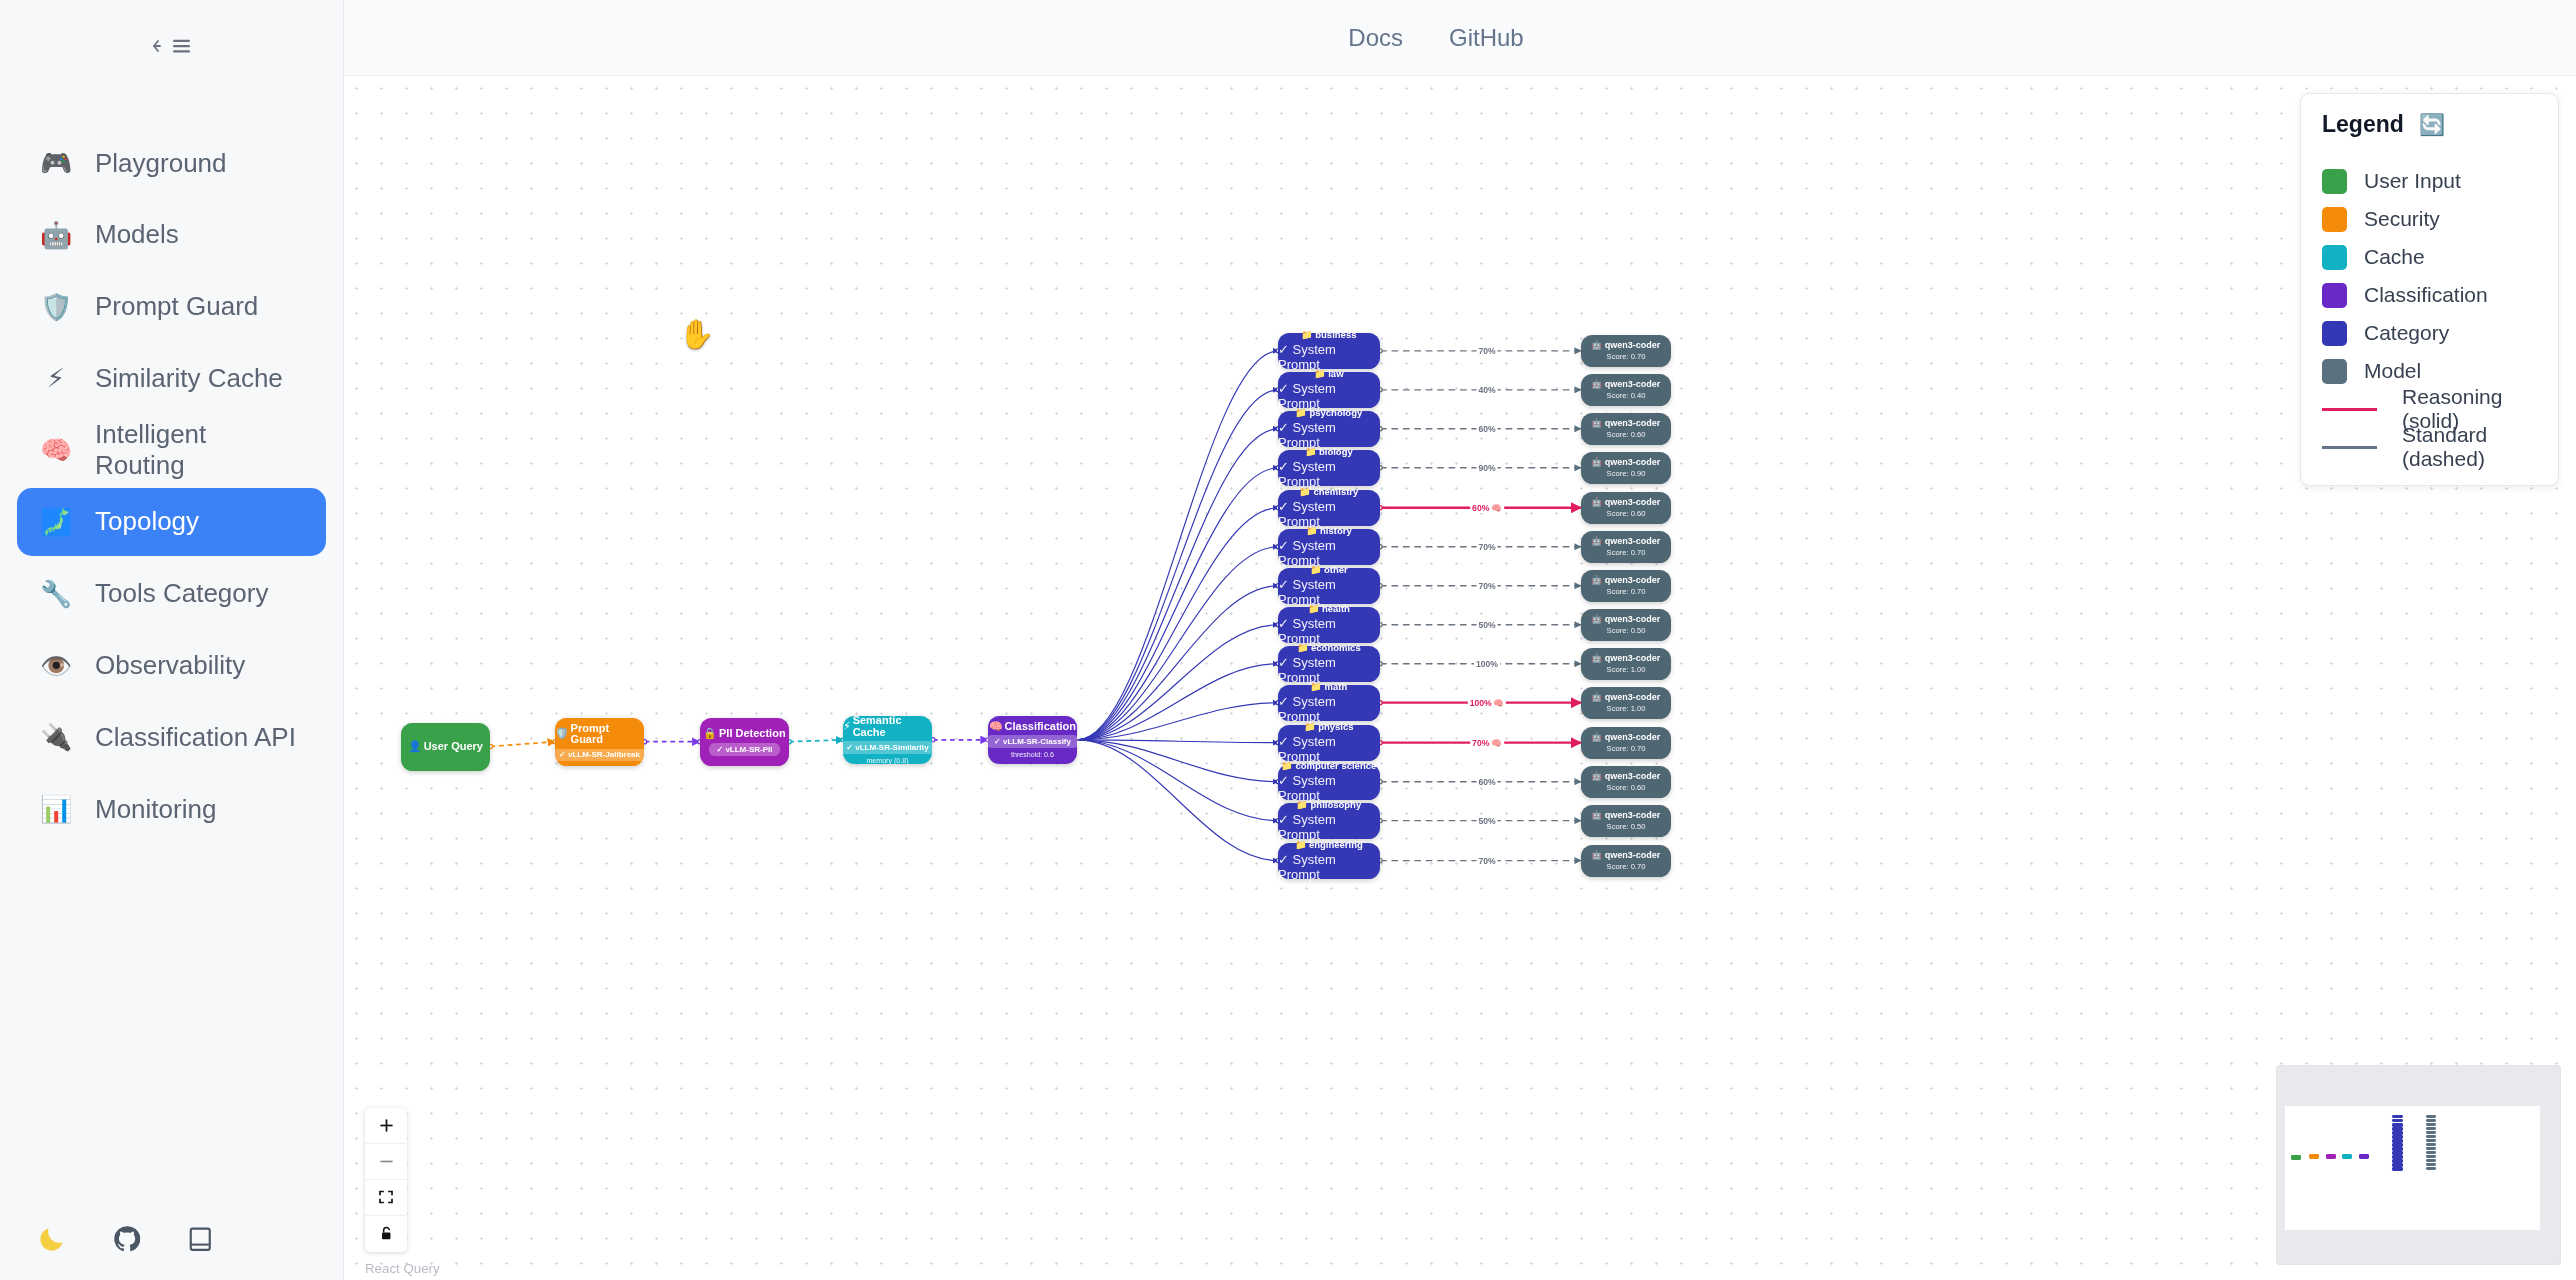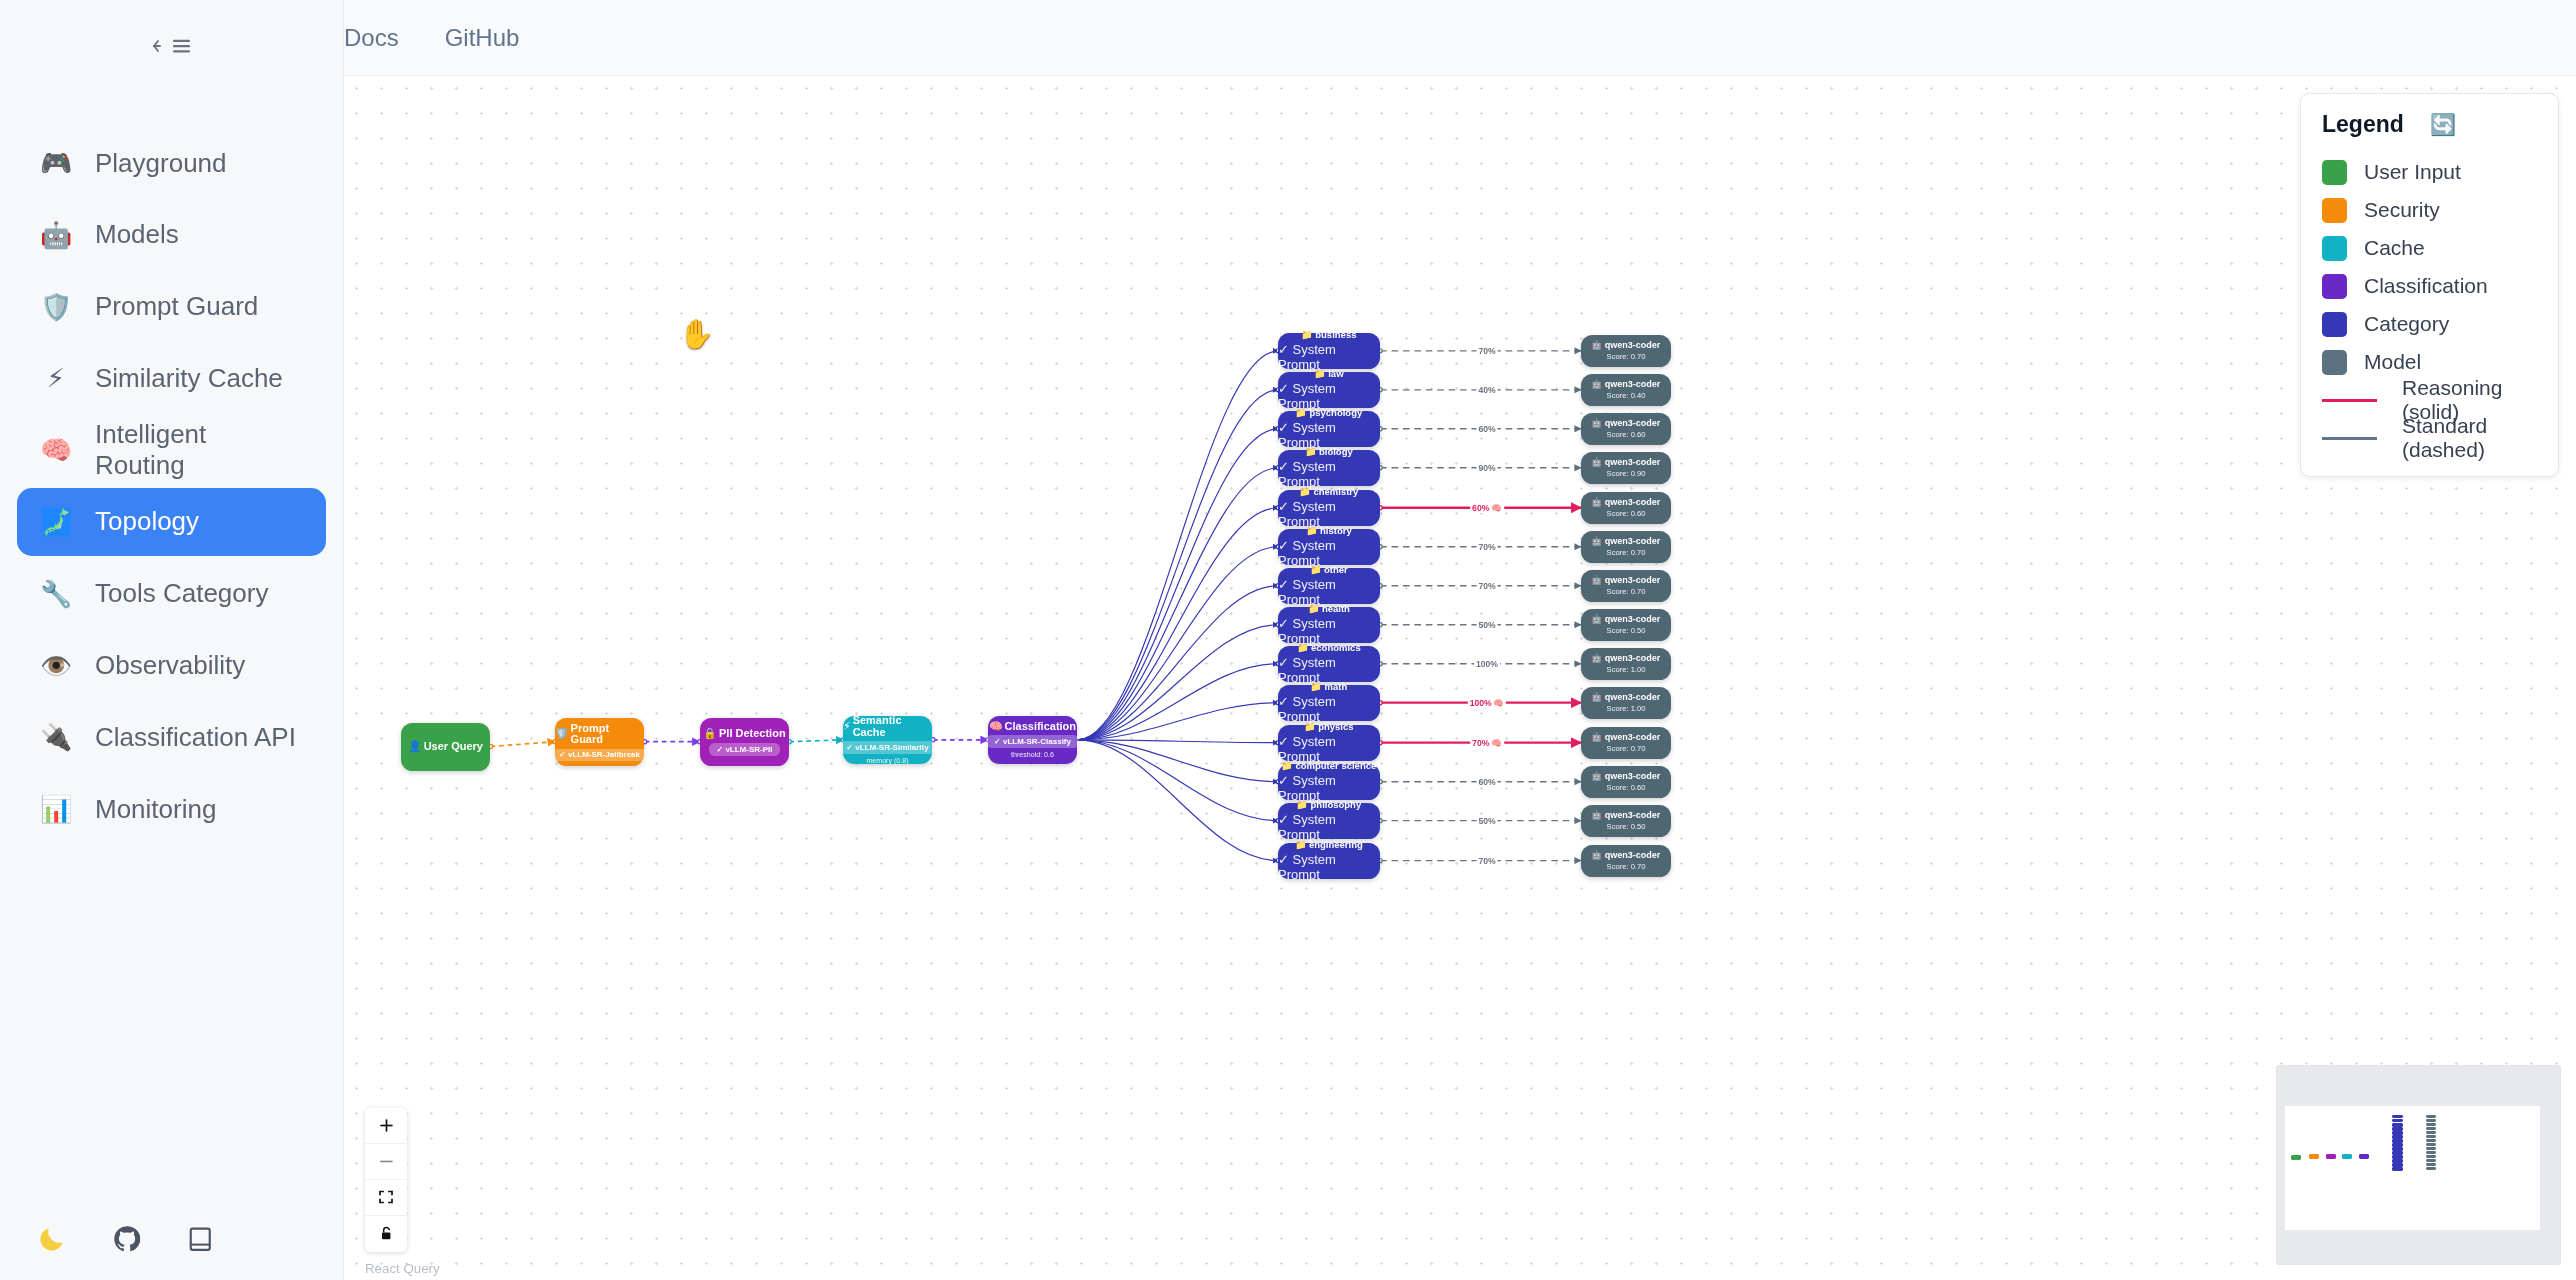--- a/index.html
+++ b/index.html
@@ -47,21 +47,21 @@
     position:absolute; bottom:25px; left:0; width:344px;
     display:flex; align-items:center; gap:44px; padding-left:36px;
   }
   .sidebar-footer .ficon { cursor:pointer; display:flex; align-items:center; justify-content:center; }
 
   
   #main { flex:1; height:1280px; position:relative; background:#ffffff; overflow:hidden; }
 
   .topbar {
     height:76px; background:#f8fafc; border-bottom:1px solid #eef0f4;
-    display:flex; align-items:center; justify-content:flex-start;
+    display:flex; align-items:center; justify-content:center;
     padding-right:48px; gap:46px;
   }
   .topbar a { color:#64748b; font-size:24px; text-decoration:none; cursor:pointer; }
 
   .page-head { display:flex; align-items:center; gap:21px; padding:44px 0 0 55px; }
   .page-title { font-size:43px; font-weight:700; color:#111827; letter-spacing:-0.6px;
                 display:flex; align-items:center; gap:13.3px; }
   .page-title .temoji { font-size:38px; font-family:"DejaVu Sans", sans-serif; }
   .page-sub { font-size:24px; color:#4b5563; padding-left:21px; }
 
@@ -122,21 +122,21 @@
   .edge-label.reason { color:#e11d62; }
   .edge-label .emj { font-family:"DejaVu Sans", sans-serif; font-size:8.6px; }
 
   
   #legend {
     position:absolute; right:17px; top:93px; width:259px;
     background:#ffffff; border:1px solid #e5e7eb; border-radius:9.5px;
     box-shadow:0 1.9px 7.6px rgba(0,0,0,.07);
     padding:17px 21px 19px 21px;
   }
-  .legend-head { display:flex; align-items:center; gap:27px; margin-bottom:15px;text-align:right; }
+  .legend-head { display:flex; align-items:center; gap:16px; margin-bottom:24px;text-align:right; }
   .legend-title { font-size:23px; font-weight:700; color:#111827; }
   .legend-refresh { font-size:21px; font-family:"DejaVu Sans", sans-serif; cursor:pointer; }
   .legend-row { display:flex; align-items:center; gap:17px; height:38px; }
   .swatch { width:25px; height:25px; border-radius:4.8px; flex:0 0 25px; }
   .legend-label { font-size:21px; color:#374151; }
   .line-sw { width:55px; height:0; flex:0 0 55px; }
   .legend-row.lrow { gap:25px; }
 
   
   #rf-controls {

